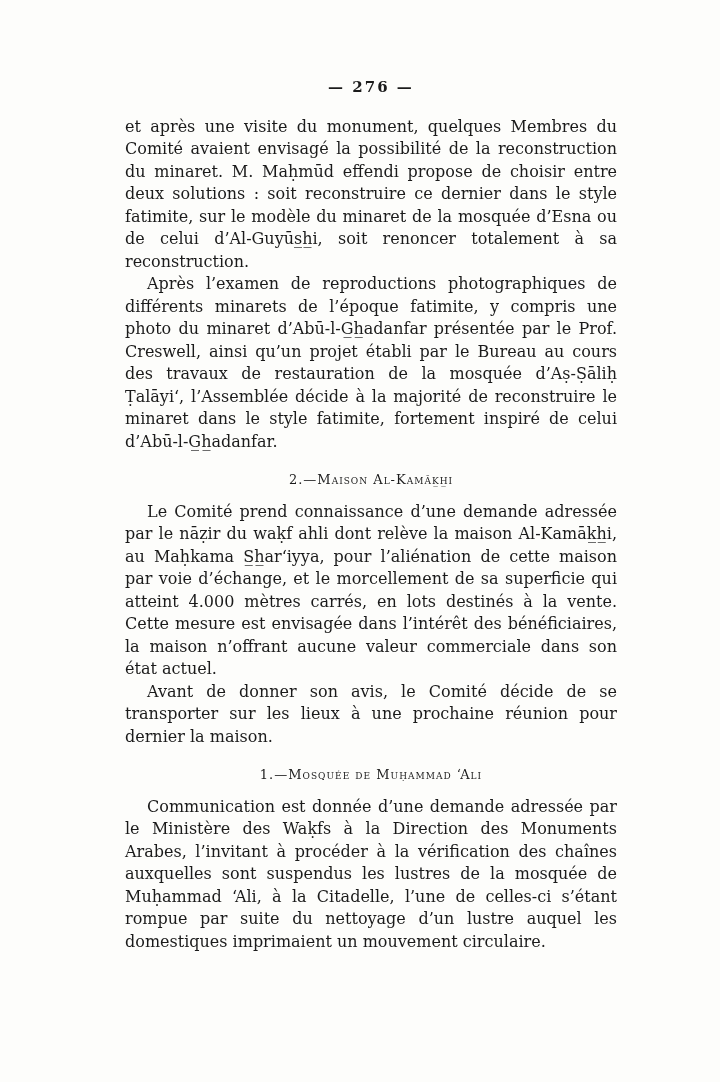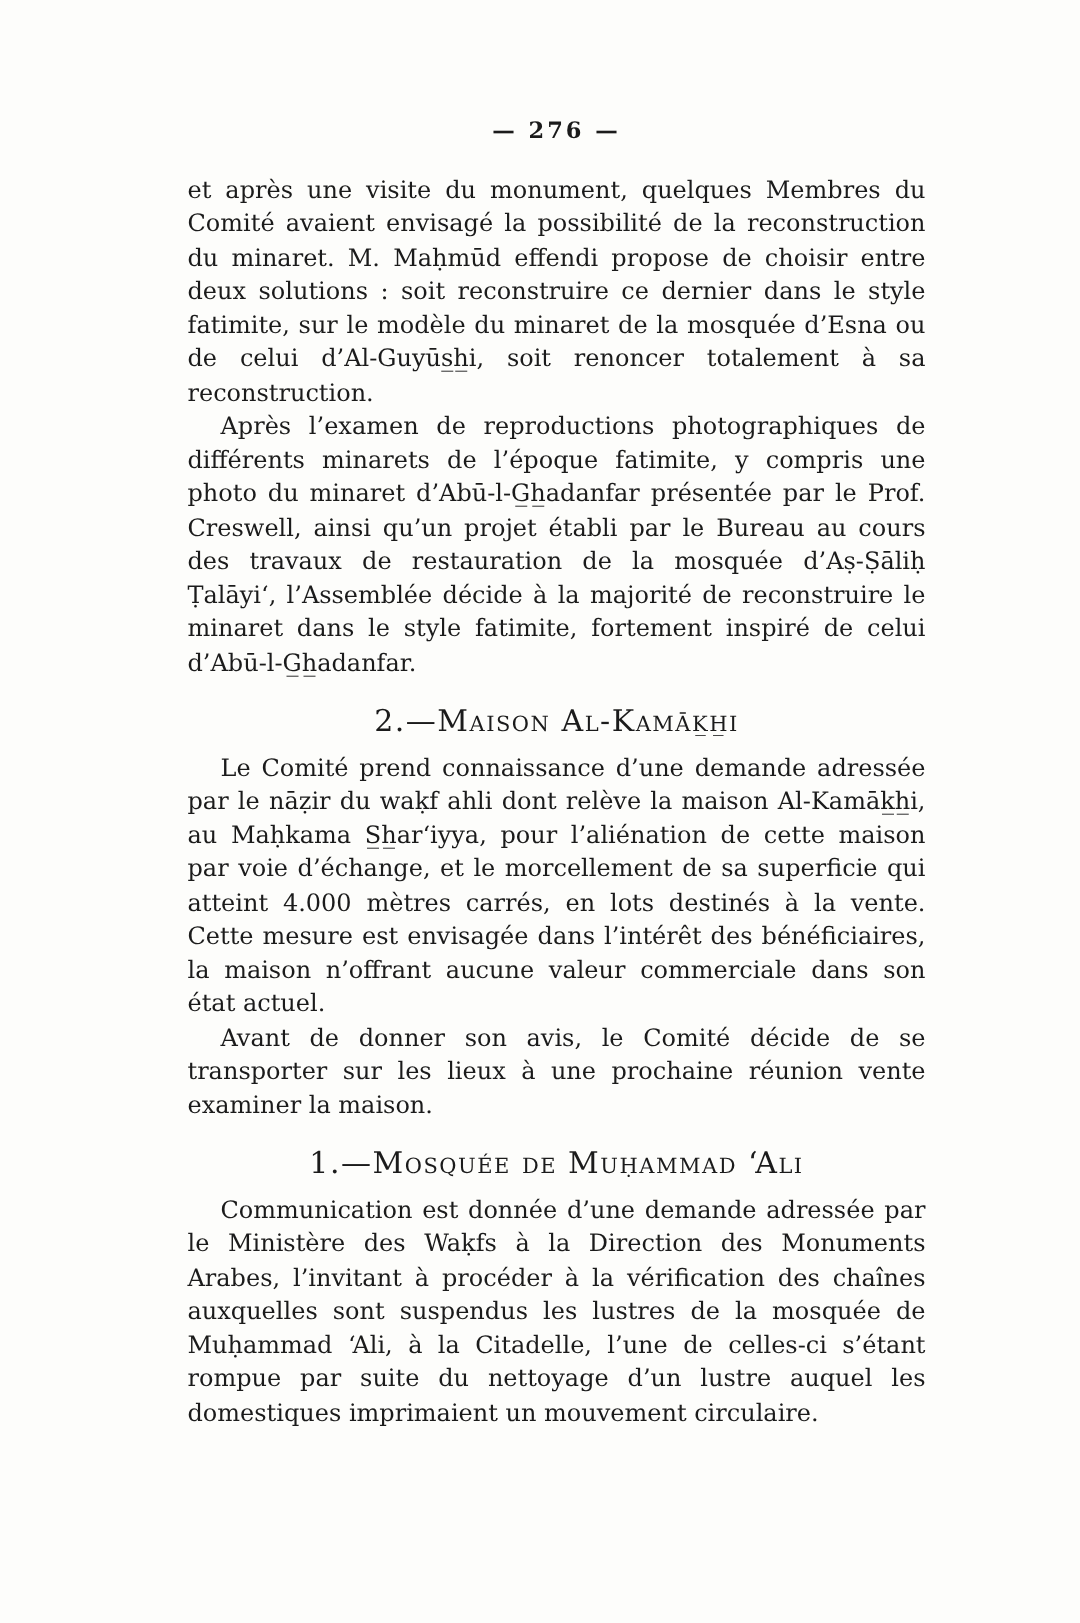--- a/index.html
+++ b/index.html
@@ -30,21 +30,21 @@
   }
   .para {
     margin: 0;
     text-align: justify;
     text-indent: 22px;
     hyphens: auto;
     -webkit-hyphens: auto;
   }
   .para.no-indent { text-indent: 0; }
   .section-heading {
-    font-size: 20px;
+    font-size: 13px;
     font-weight: 400;
     font-variant: small-caps;
     text-align: center;
     letter-spacing: 1px;
     margin: 16px 0 9px 0;
   }
 </style>
 </head>
 <body>
 
@@ -54,19 +54,19 @@
 
   <p class="para no-indent">et après une visite du monument, quelques Membres du Comité avaient envisagé la possibilité de la reconstruction du minaret. M. Maḥmūd effendi propose de choisir entre deux solutions : soit reconstruire ce dernier dans le style fatimite, sur le modèle du minaret de la mosquée d’Esna ou de celui d’Al-Guyūs̲h̲i, soit renoncer totalement à sa reconstruction.</p>
 
   <p class="para">Après l’examen de reproductions photographiques de différents minarets de l’époque fatimite, y compris une photo du minaret d’Abū-l-G̲h̲adanfar présentée par le Prof. Creswell, ainsi qu’un projet établi par le Bureau au cours des travaux de restauration de la mosquée d’Aṣ-Ṣāliḥ Ṭalāyi‘, l’Assemblée décide à la majorité de reconstruire le minaret dans le style fatimite, fortement inspiré de celui d’Abū-l-G̲h̲adanfar.</p>
 
 
   <h2 class="section-heading">2.—Maison Al-Kamāk̲h̲i</h2>
 
   <p class="para">Le Comité prend connaissance d’une demande adressée par le nāẓir du waḳf ahli dont relève la maison Al-Kamāk̲h̲i, au Maḥkama S̲h̲ar‘iyya, pour l’aliénation de cette maison par voie d’échange, et le morcellement de sa superficie qui atteint 4.000 mètres carrés, en lots destinés à la vente. Cette mesure est envisagée dans l’intérêt des bénéficiaires, la maison n’offrant aucune valeur commerciale dans son état actuel.</p>
 
-  <p class="para">Avant de donner son avis, le Comité décide de se transporter sur les lieux à une prochaine réunion vente examiner la maison.</p>
+  <p class="para">Avant de donner son avis, le Comité décide de se transporter sur les lieux à une prochaine réunion pour dernier la maison.</p>
 
   <h2 class="section-heading">1.—Mosquée de Muḥammad ‘Ali</h2>
 
   <p class="para">Communication est donnée d’une demande adressée par le Ministère des Waḳfs à la Direction des Monuments Arabes, l’invitant à procéder à la vérification des chaînes auxquelles sont suspendus les lustres de la mosquée de Muḥammad ‘Ali, à la Citadelle, l’une de celles-ci s’étant rompue par suite du nettoyage d’un lustre auquel les domestiques imprimaient un mouvement circulaire.</p>
 
 </div>
 
 </body></html>

